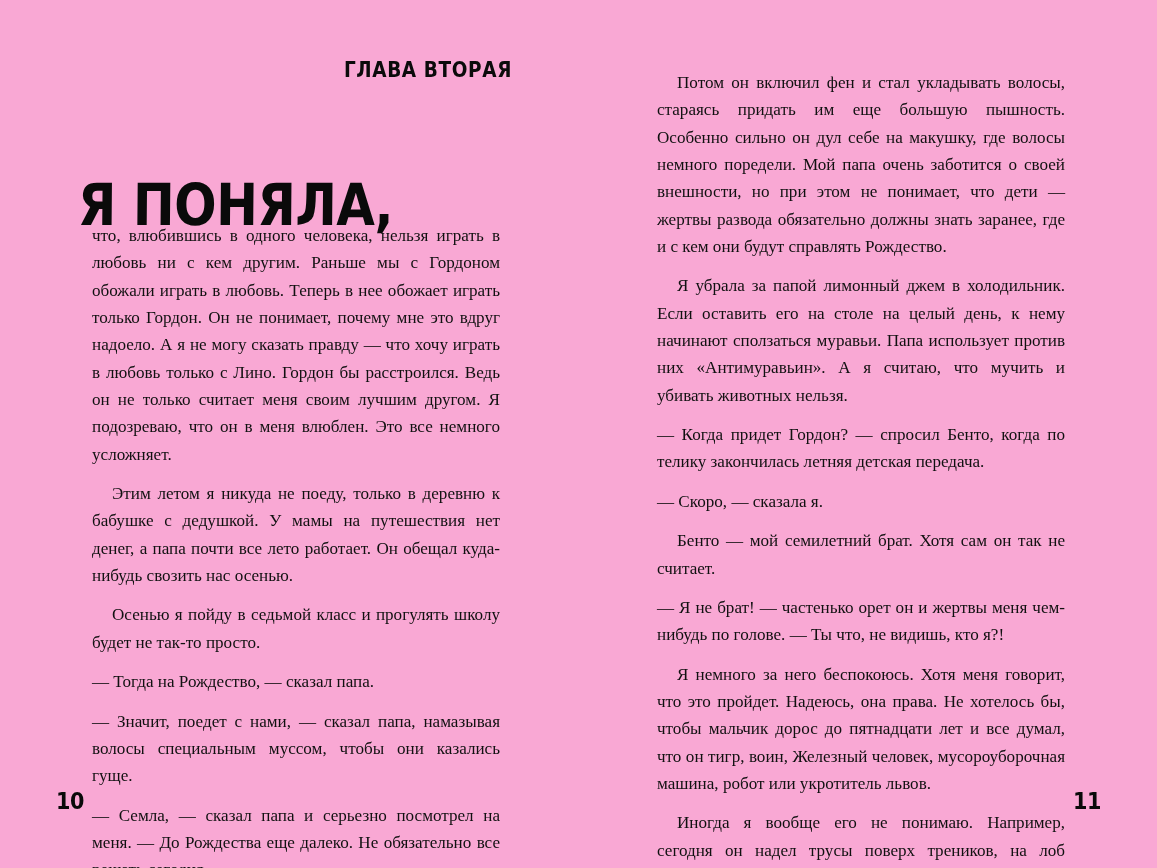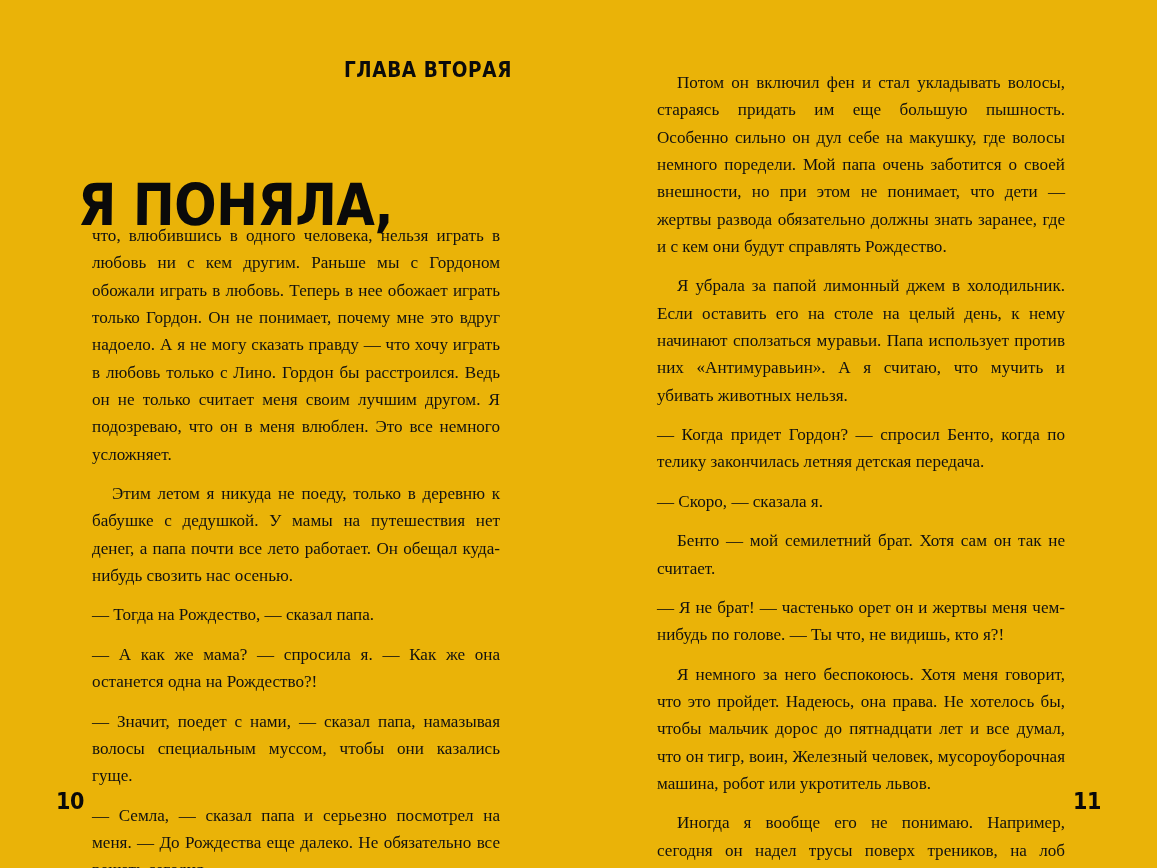--- a/index.html
+++ b/index.html
@@ -4,21 +4,21 @@
 <style>
   html, body {
     margin: 0;
     padding: 0;
     background: #ffffff;
   }
   .spread {
     position: relative;
     width: 1157px;
     height: 868px;
-    background: #eab308;
+    background: #f9a8d4;
     overflow: hidden;
     font-family: "Liberation Serif", "DejaVu Serif", serif;
   }
 
   
   .page {
     position: absolute;
     top: 0;
     height: 868px;
   }
@@ -111,22 +111,22 @@
 
   <div class="page page-left">
 
     <div class="chapter-label">ГЛАВА ВТОРАЯ</div>
 
     <h1 class="headline">Я ПОНЯЛА,</h1>
 
     <div class="column col-left">
         <p style="text-indent: 0px;">что, влюбившись в одного человека, нельзя играть в любовь ни с кем другим. Раньше мы с Гордоном обожали играть в любовь. Теперь в нее обожает играть только Гордон. Он не понимает, почему мне это вдруг надоело. А я не могу сказать правду — что хочу играть в любовь только с Лино. Гордон бы расстроился. Ведь он не только считает меня своим лучшим другом. Я подозреваю, что он в меня влюблен. Это все немного усложняет.</p>
         <p>Этим летом я никуда не поеду, только в деревню к бабушке с дедушкой. У мамы на путешествия нет денег, а папа почти все лето работает. Он обещал куда-нибудь свозить нас осенью.</p>
+        <p>Осенью я пойду в седьмой класс и прогулять школу будет не так-то просто.</p>
         <p class="dialogue">— Тогда на Рождество, — сказал папа.</p>
-        <p class="dialogue">— А как же мама? — спросила я. — Как же она останется одна на Рождество?!</p>
         <p class="dialogue">— Значит, поедет с нами, — сказал папа, намазывая волосы специальным муссом, чтобы они казались гуще.</p>
         <p class="dialogue">— Семла, — сказал папа и серьезно посмотрел на меня. — До Рождества еще далеко. Не обязательно все решать сегодня.</p>
         <p class="dialogue">— А бабушка? — спросила я.</p>
       </div>
 
     <div class="folio folio-left">10</div>
   </div>
 
   <div class="page page-right">
 

